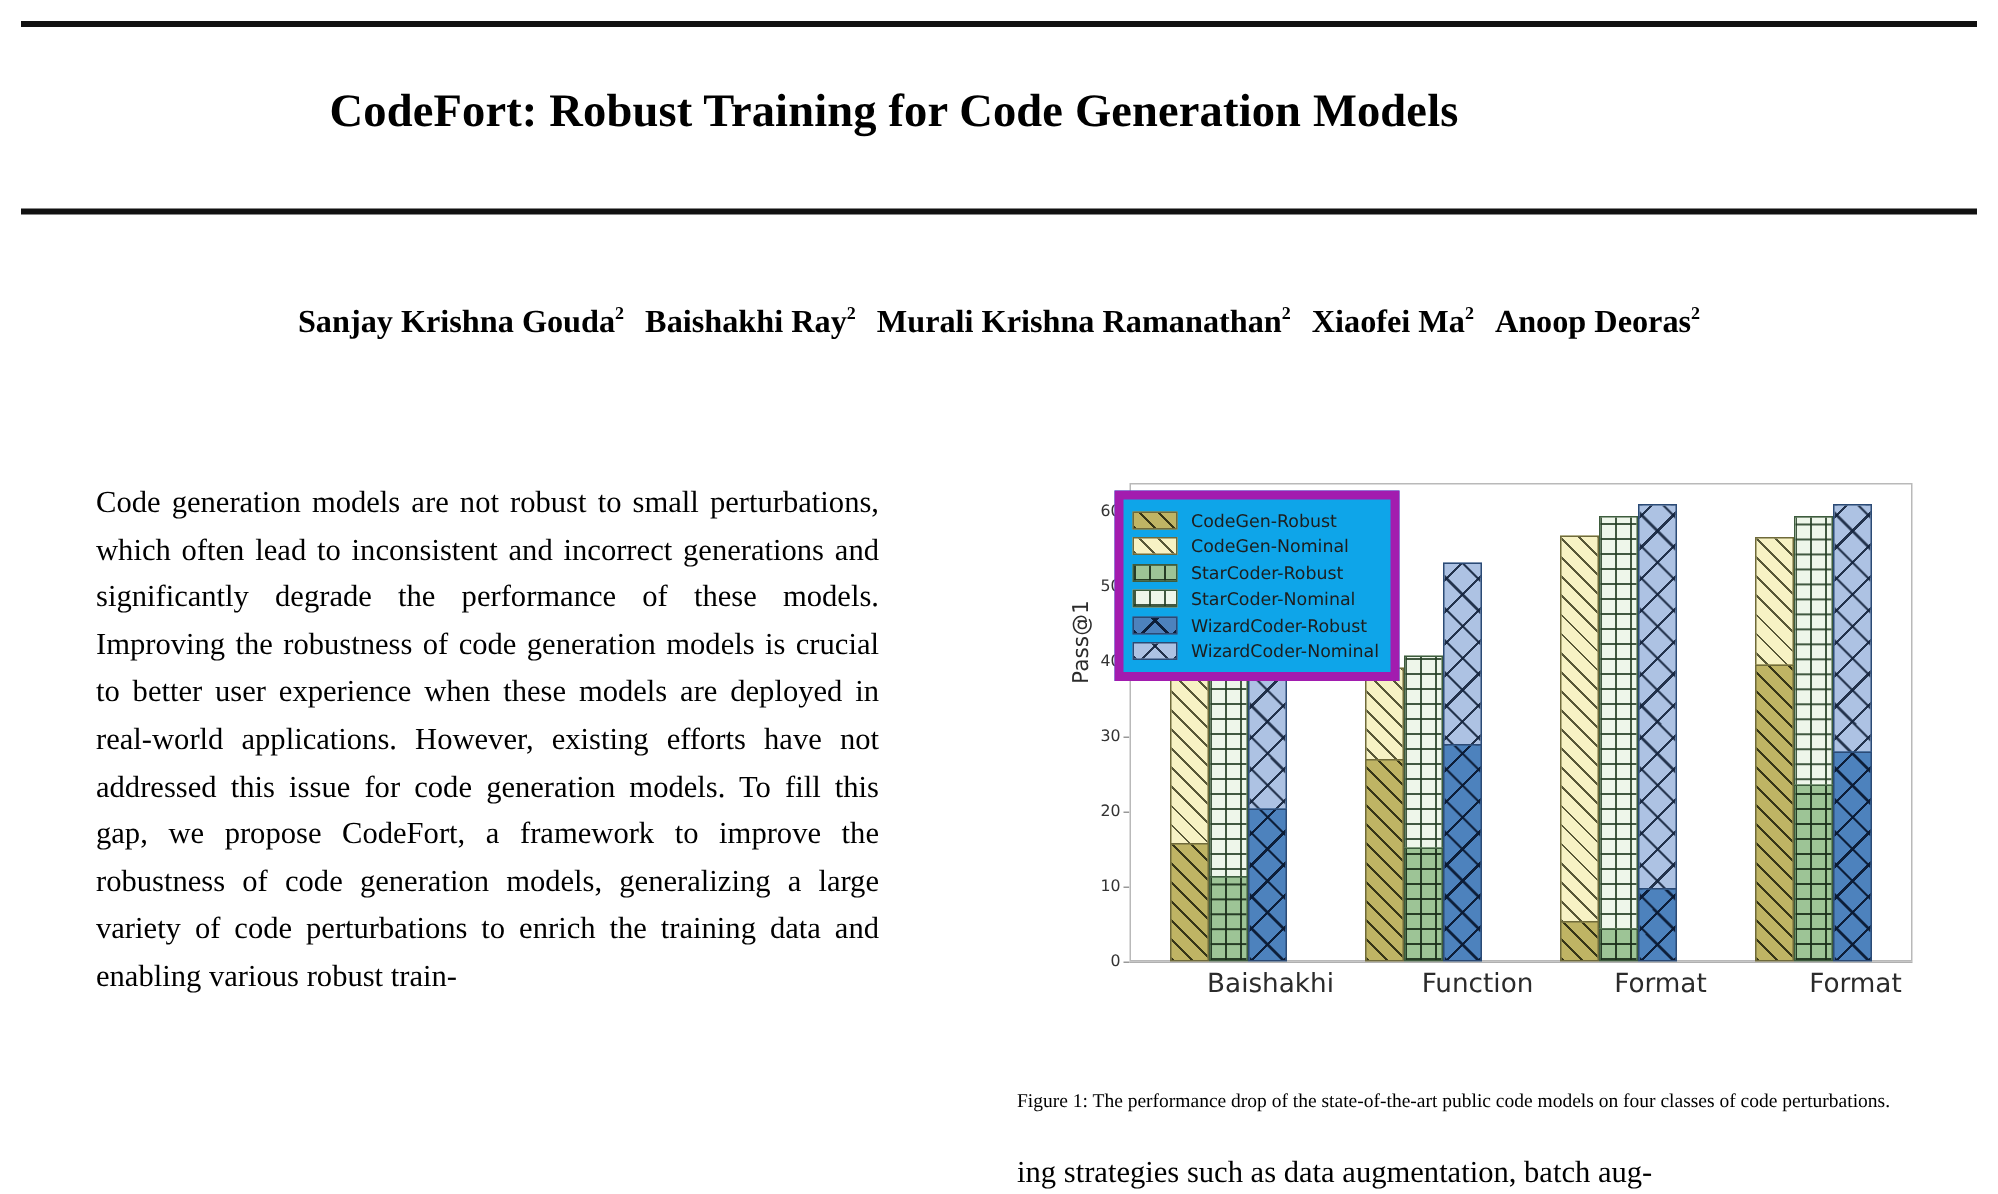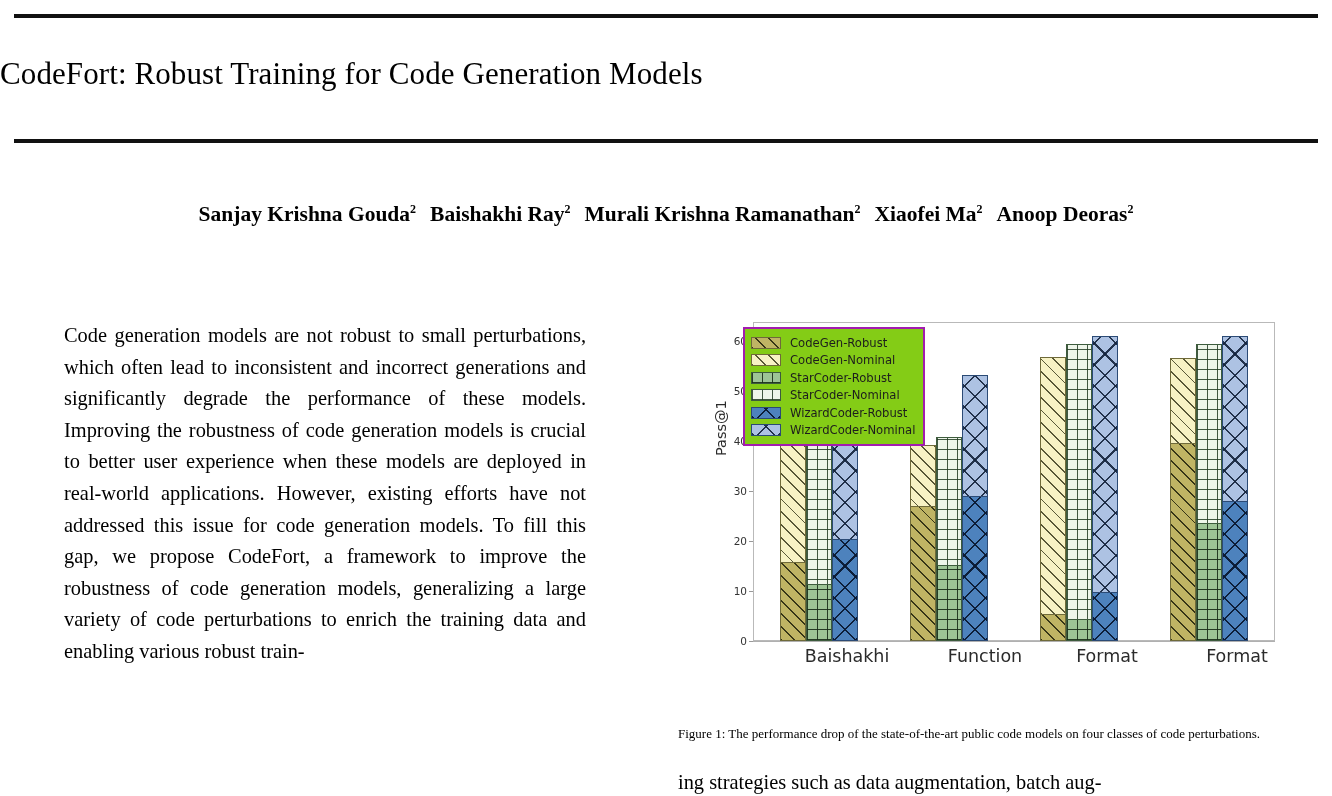--- a/index.html
+++ b/index.html
@@ -9,22 +9,22 @@
     -webkit-font-smoothing:antialiased;
   }
   .page{position:relative;width:1332px;height:796px;}
 
   
   .rule-top{position:absolute;left:14px;top:14px;width:1304px;height:4px;background:#111;}
   .rule-mid{position:absolute;left:14px;top:139px;width:1304px;height:4px;background:#111;}
 
   
   .title{
-    position:absolute;left:0;top:56px;width:1192px;text-align:left;
-    font-family:"Liberation Serif",serif;font-weight:normal;font-size:31px;
+    position:absolute;left:0;top:56px;width:1192px;text-align:center;
+    font-family:"Liberation Serif",serif;font-weight:bold;font-size:31px;
     letter-spacing:.1px;
   }
 
   
   .authors{
     position:absolute;left:0;top:198px;width:1332px;text-align:center;
     font-family:"Liberation Serif",serif;font-weight:bold;font-size:21.5px;
     line-height:33px;
   }
   .authors .ln{display:block;white-space:nowrap;}
@@ -132,21 +132,21 @@
     background-color:#4d82bd;
     background-image:
       repeating-linear-gradient(45deg, rgba(10,25,50,.95) 0 1.6px, rgba(0,0,0,0) 1.6px 15px),
       repeating-linear-gradient(-45deg, rgba(10,25,50,.95) 0 1.6px, rgba(0,0,0,0) 1.6px 15px);
     border:1px solid #2b4a75;
   }
 
   
   .legend{
     position:absolute;left:18px;top:7px;
-    background:#84cc16;border:2px solid #a21caf;
+    background:#0ea5e9;border:6px solid #a21caf;
     padding:5px 8px 5px 6px;z-index:6;
   }
   .lg-row{display:flex;align-items:center;height:17.5px;}
   .lg-sw{width:30px;height:12px;margin-right:9px;box-sizing:border-box;flex:none;}
   .lg-tx{font-family:"DejaVu Sans",sans-serif;font-size:11.6px;color:#1d1d1d;white-space:nowrap;}
 </style>
 </head>
 <body>
 
 <div class="page">

